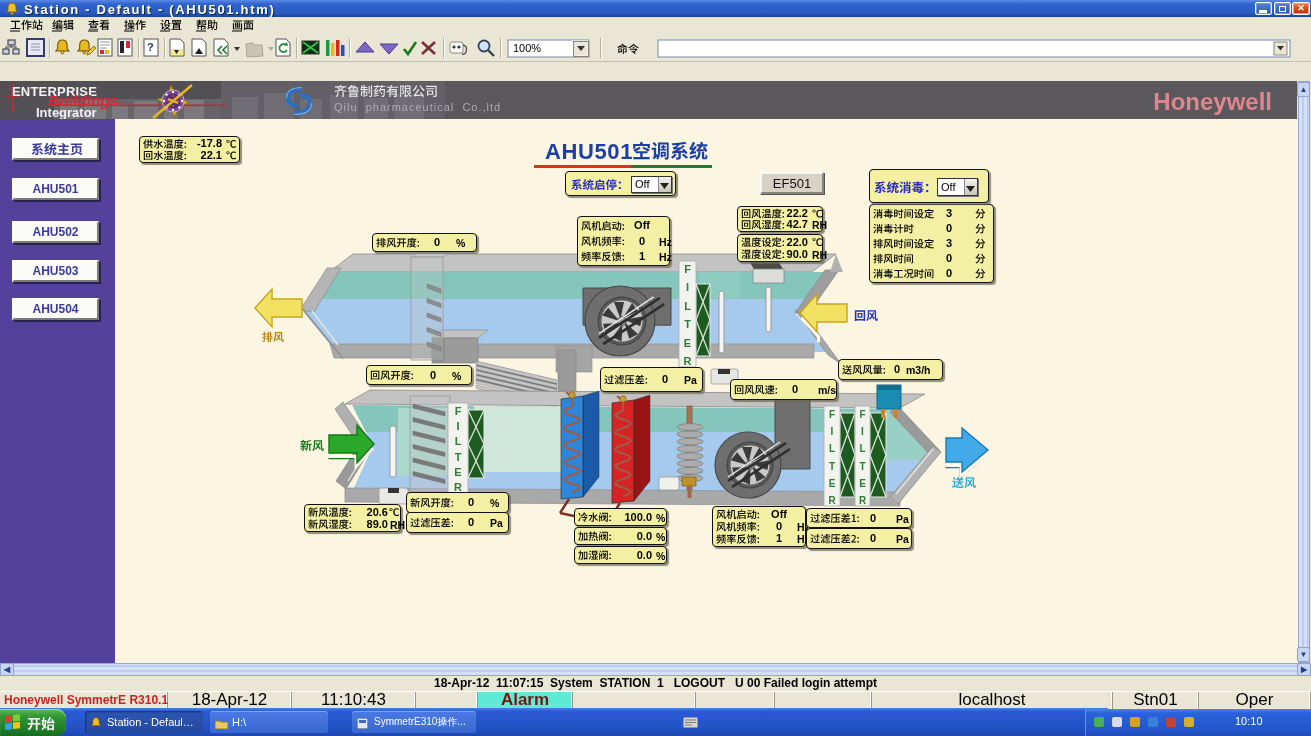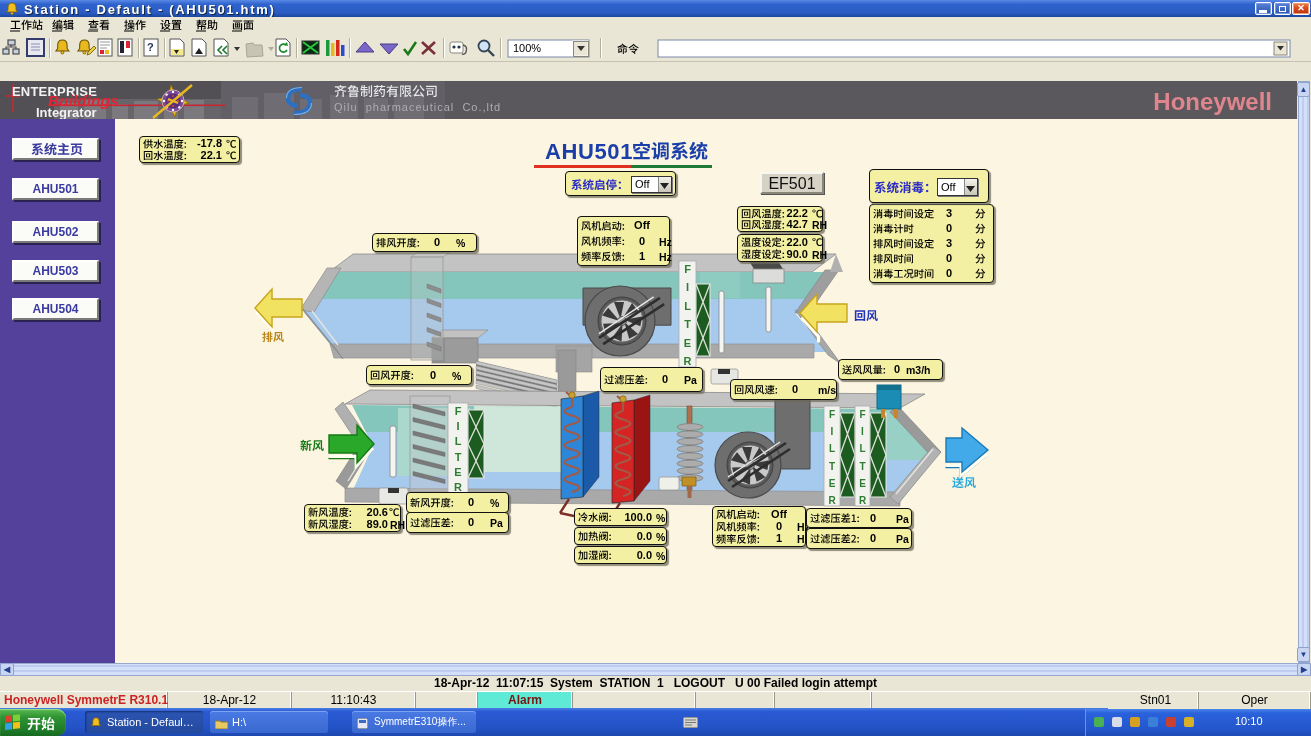--- a/index.html
+++ b/index.html
@@ -14,21 +14,21 @@
 .sbtn{position:absolute;left:12px;width:87px;height:22px;background:#fbfbf8;border-top:2px solid #fff;border-left:2px solid #fff;border-right:2px solid #7a7a7a;border-bottom:2px solid #7a7a7a;box-shadow:2px 2px 0 #2a2250;color:#3a3aa0;font-weight:bold;font-size:12px;text-align:center;line-height:19px}
 #content{left:115px;top:119px;width:1183px;height:544px;background:#fcf5e1}
 .yb{position:absolute;background:#f3efa3;border:1px solid #111;border-radius:4px;box-shadow:2px 2px 1px rgba(110,105,90,.75)}
 .v{position:absolute;font-weight:bold;font-size:11px;color:#000;text-align:right}
 .u{position:absolute;font-weight:bold;font-size:10.5px;color:#000}
 #vsb{left:1298px;top:81px;width:12px;height:582px;background:repeating-linear-gradient(90deg,#d4e0fa 0 3px,#bfccf0 3px 5px);border:1px solid #98a8cc}
 #hsb{left:0px;top:663px;width:1311px;height:13px;background:repeating-linear-gradient(0deg,#d4e0fa 0 3px,#bfccf0 3px 5px);border:1px solid #98a8cc}
 .sbb{position:absolute;background:#c8d6f4;border:1px solid #8ea2d0;border-radius:2px;color:#23408e;font-size:8px;text-align:center;font-weight:bold}
 #msgline{left:0;top:676px;width:1311px;height:15px;background:#e9e6d5;color:#000;font-weight:bold;font-size:12px;text-align:center;line-height:15px}
 #statusbar{left:0;top:691px;width:1311px;height:17px;background:#e9e6d5;border-top:1px solid #fff}
-.sc{position:absolute;top:0;height:17px;border-right:1px solid #9a968a;box-shadow:inset -1px 0 0 #fff;font-size:12px;color:#000;text-align:center;line-height:16px}
+.sc{position:absolute;top:0;height:17px;border-right:1px solid #9a968a;box-shadow:inset -1px 0 0 #fff;font-size:17px;color:#000;text-align:center;line-height:16px}
 #taskbar{left:0;top:708px;width:1108px;height:28px;background:linear-gradient(180deg,#4a80e4 0%,#2a5ad4 12%,#2453c6 70%,#1d47b0 100%)}
 .task{position:absolute;top:3px;height:22px;border-radius:3px;color:#fff;font-size:11px;line-height:22px;padding-left:22px;white-space:nowrap;overflow:hidden}
 #ovl{left:0;top:0;width:1311px;height:736px;pointer-events:none}
 svg{display:block}
 </style></head><body>
 <div class="ab" id="titlebar">
     <svg class="ab" style="left:5px;top:2px" width="14" height="13" viewBox="0 0 14 13">
       <path d="M7 1 C4.2 1 3 3 3 5.5 L3 8 L1.6 10 L12.4 10 L11 8 L11 5.5 C11 3 9.8 1 7 1 Z" fill="#f2c01e" stroke="#7a5a00" stroke-width=".8"></path>
       <circle cx="7" cy="11.4" r="1.3" fill="#f2c01e" stroke="#7a5a00" stroke-width=".6"></circle>
     </svg>
@@ -443,21 +443,21 @@
     <rect x="97" y="27" width="81" height="3" fill="#1e7a34"></rect>
   </svg>
 <div class="yb" style="left:565px;top:171px;width:111px;height:25px"></div>
 <div class="ab" style="left:631px;top:176px;width:41px;height:17px;background:#fff;border:1px solid #333;box-shadow:1px 1px 0 #777">
     <span style="position:absolute;left:3px;top:1px;font-size:11px;color:#000">Off</span>
     <span style="position:absolute;right:0;top:0;width:13px;height:15px;background:linear-gradient(#f4f2ea,#cac6b8);border-left:1px solid #888;"></span>
     <svg style="position:absolute;right:2px;top:6px" width="9" height="6" viewBox="0 0 9 6">
       <path d="M0 0h9l-4.5 6z" fill="#222"></path>
     </svg>
   </div>
-<div class="ab" style="left:760px;top:172px;width:64px;height:22px;background:#d6d2c6;border-top:2px solid #f8f8f2;border-left:2px solid #f8f8f2;border-right:2px solid #8a867a;border-bottom:2px solid #8a867a;box-shadow:1px 1px 0 #555;font-size:16px;text-align:center;line-height:19px;color:#111">EF501</div>
+<div class="ab" style="left:760px;top:172px;width:64px;height:22px;background:#d6d2c6;border-top:2px solid #f8f8f2;border-left:2px solid #f8f8f2;border-right:2px solid #8a867a;border-bottom:2px solid #8a867a;box-shadow:1px 1px 0 #555;font-size:13px;text-align:center;line-height:19px;color:#111">EF501</div>
 <div class="yb" style="left:869px;top:169px;width:120px;height:34px"></div>
 <div class="ab" style="left:937px;top:178px;width:41px;height:18px;background:#fff;border:1px solid #333;box-shadow:1px 1px 0 #777">
     <span style="position:absolute;left:3px;top:2px;font-size:11px;color:#000">Off</span>
     <span style="position:absolute;right:0;top:0;width:13px;height:16px;background:linear-gradient(#f4f2ea,#cac6b8);border-left:1px solid #888;"></span>
     <svg style="position:absolute;right:2px;top:7px" width="9" height="6" viewBox="0 0 9 6">
       <path d="M0 0h9l-4.5 6z" fill="#222"></path>
     </svg>
   </div>
 <div class="ab" id="vsb"></div>
 <div class="sbb" style="left:1297px;top:82px;width:13px;height:15px;line-height:13px">▲</div>
@@ -468,20 +468,21 @@
 <div class="ab" id="msgline">18-Apr-12&nbsp; 11:07:15&nbsp; System&nbsp; STATION&nbsp; 1&nbsp;&nbsp; LOGOUT&nbsp;&nbsp; U 00 Failed login attempt</div>
 <div class="ab" id="statusbar">
     <div class="sc" style="left:0px;width:168px"></div>
     <div class="sc" style="left:168px;width:124px">18-Apr-12</div>
     <div class="sc" style="left:292px;width:124px">11:10:43</div>
     <div class="sc" style="left:416px;width:62px"></div>
     <div class="sc" style="left:478px;width:95px;background:#5eead4;color:#7a1410;font-weight:bold">Alarm</div>
     <div class="sc" style="left:573px;width:123px"></div>
     <div class="sc" style="left:696px;width:79px"></div>
     <div class="sc" style="left:775px;width:97px"></div>
+    <div class="sc" style="left:872px;width:241px">localhost</div>
     <div class="sc" style="left:1113px;width:86px">Stn01</div>
     <div class="sc" style="left:1199px;width:112px">Oper</div>
     <span style="position:absolute;left:4px;top:0;color:#cc2222;font-weight:bold;font-size:12px;line-height:16px">Honeywell SymmetrE R310.1</span>
   </div>
 <div class="ab" id="taskbar">
     <div class="ab" style="left:0;top:1px;width:66px;height:27px;background:linear-gradient(180deg,#5aba52 0%,#2f9434 30%,#1e7a28 80%,#156a20 100%);border-radius:0 9px 9px 0;box-shadow:inset 0 1px 1px #9ae088"></div>
     <svg class="ab" style="left:4px;top:6px" width="17" height="17" viewBox="0 0 17 17">
       <g transform="skewY(-6)">
         <rect x="1" y="2" width="7" height="6.5" fill="#e23c2c"></rect>
         <rect x="9" y="2" width="7" height="6.5" fill="#7ad034"></rect>

